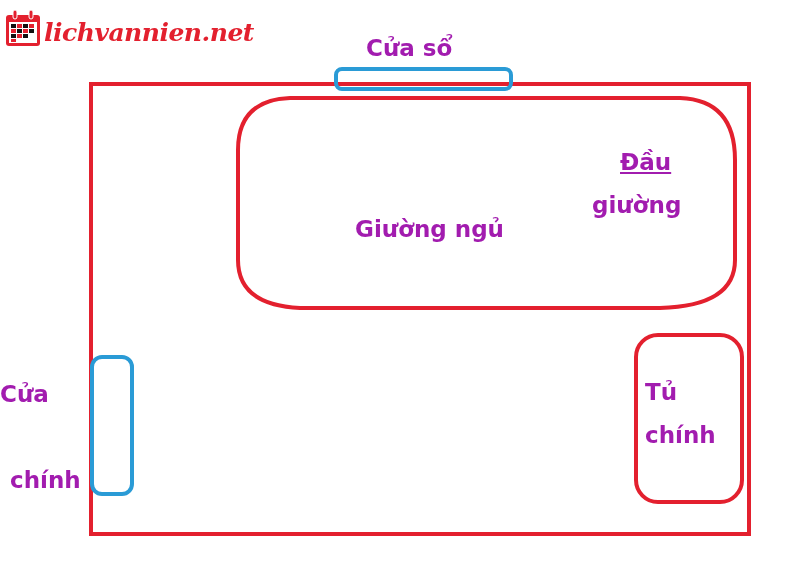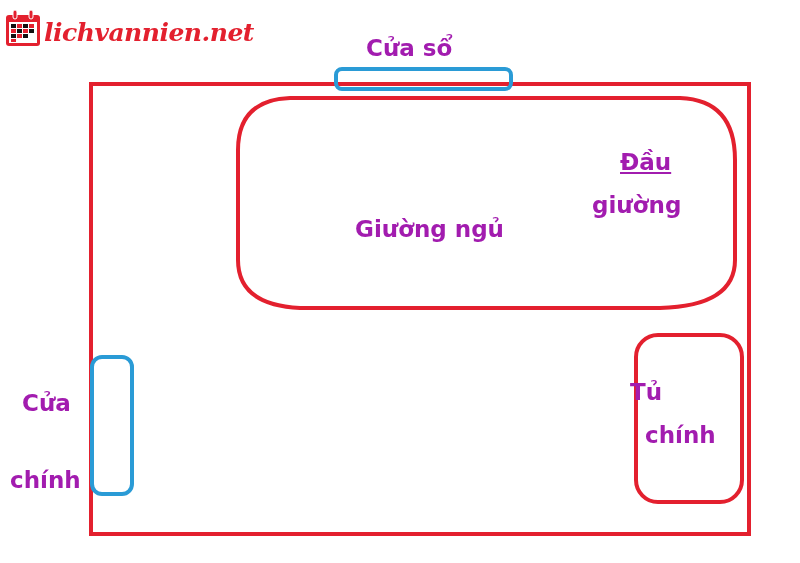--- a/index.html
+++ b/index.html
@@ -47,16 +47,16 @@
 
   <rect x="336" y="69" width="175" height="20" rx="6" fill="none" stroke="#2a9bd6" stroke-width="4"></rect>
 
   <rect x="92" y="357" width="40" height="137" rx="10" fill="none" stroke="#2a9bd6" stroke-width="4"></rect>
 </svg>
 
 <div class="label" style="left:366px;top:34px;">Cửa sổ</div>
 <div class="label" style="left:355px;top:215px;">Giường ngủ</div>
 <div class="label" style="left:620px;top:148px;text-decoration:underline;">Đầu</div>
 <div class="label" style="left:592px;top:191px;">giường</div>
-<div class="label" style="left:22px;top:380px;margin-top:9px;">Cửa</div>
+<div class="label" style="left:0;top:380px;">Cửa</div>
 <div class="label" style="left:10px;top:422px;margin-top:44px;">chính</div>
-<div class="label" style="left:630px;top:378px;">Tủ</div>
+<div class="label" style="left:645px;top:378px;">Tủ</div>
 <div class="label" style="left:645px;top:421px;">chính</div>
 
 </body></html>

